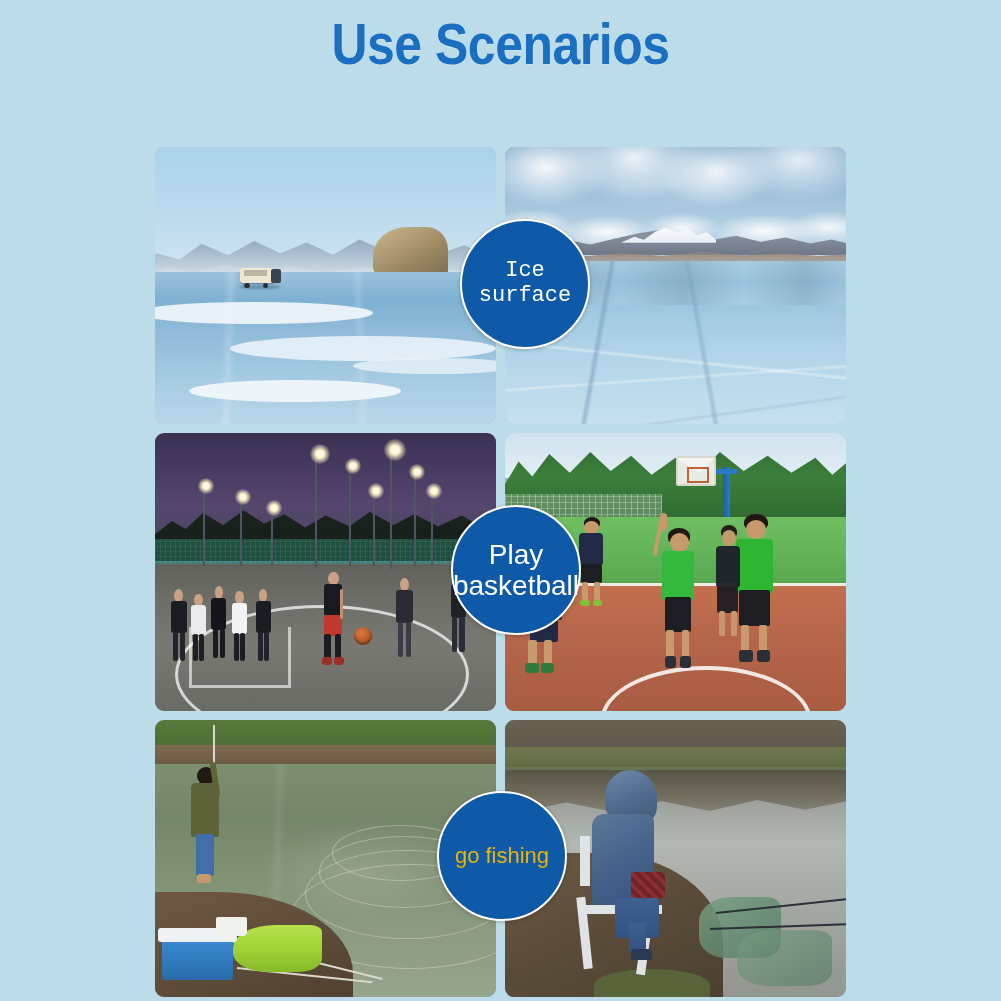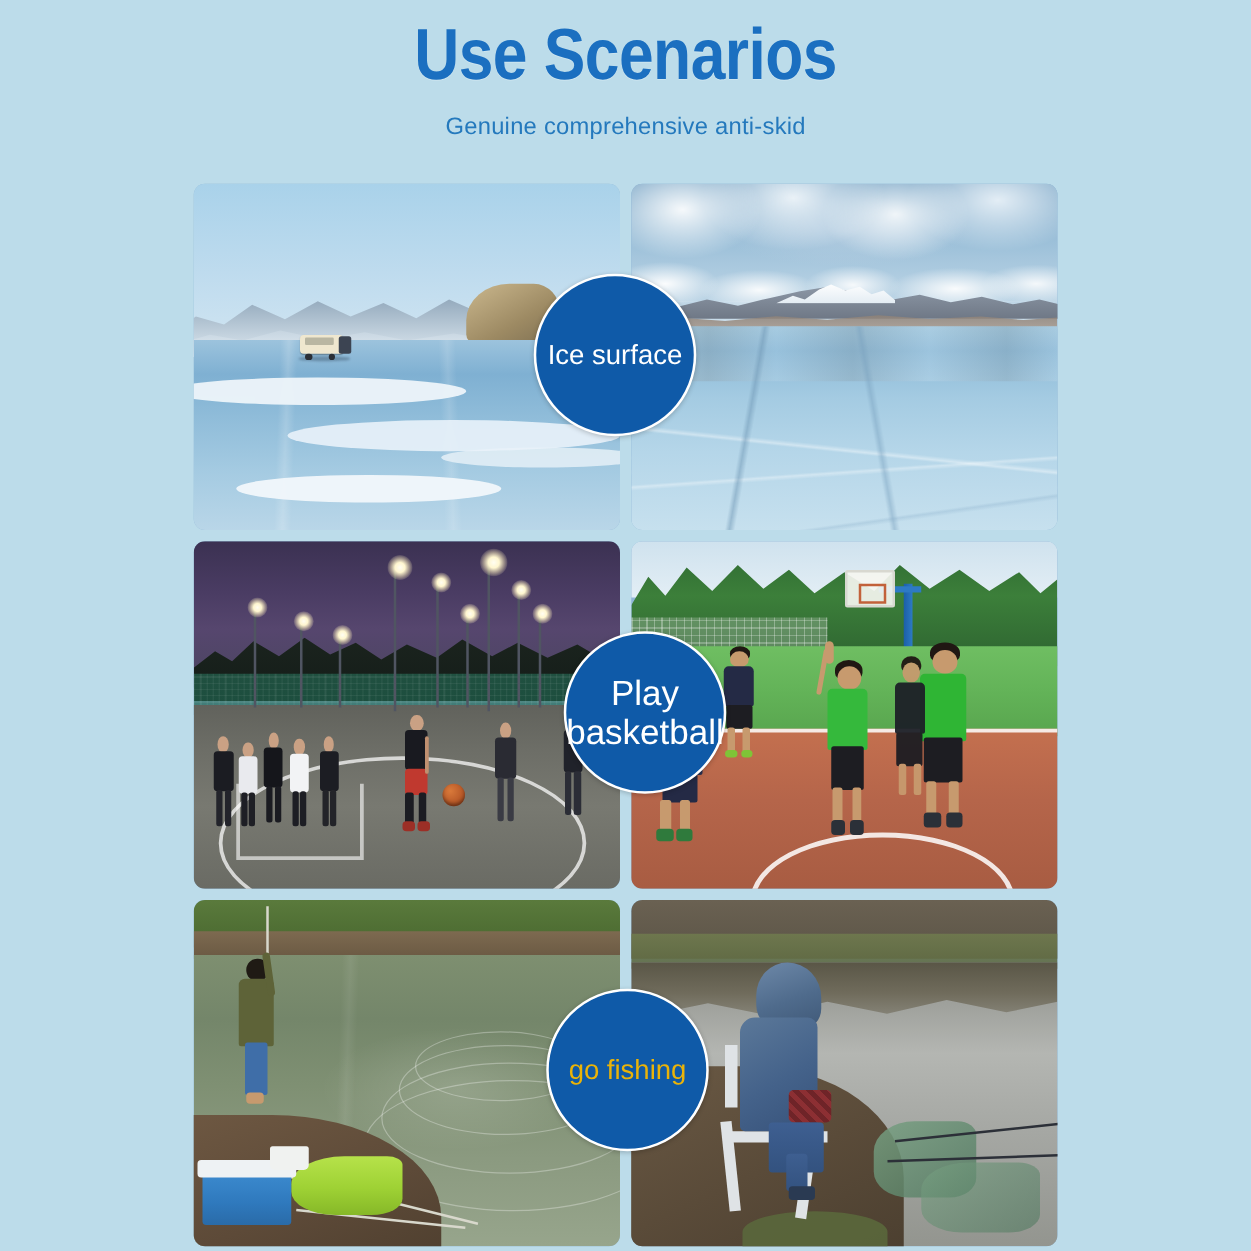--- a/index.html
+++ b/index.html
@@ -277,35 +277,34 @@
     border:2px solid #ffffff;
     display:flex; align-items:center; justify-content:center;
     text-align:center;
     color:#ffffff;
     line-height:1.12;
     box-shadow:0 1px 4px rgba(0,0,0,.22);
     z-index:20;
   }
   .badge-label { display:block; padding:0 2px; white-space:pre-line; }
 
-  #badge-ice { left:427px; top:219px; width:130px; height:130px; }
+  #badge-ice { left:460px; top:219px; width:130px; height:130px;font-family:Liberation Mono, monospace; }
   #badge-ice .badge-label { font-size:22px; width:160px; }
 
   #badge-basket { left:451px; top:505px; width:130px; height:130px; }
   #badge-basket .badge-label { font-size:28px; width:160px; }
 
   #badge-fish { left:437px; top:791px; width:130px; height:130px; }
   #badge-fish .badge-label { font-size:22px; width:160px; }
 </style>
 </head>
 <body style="background: rgb(188, 220, 234);">
 
 <div class="header">
   <div class="page-title" style="color: rgb(27, 111, 192);">Use Scenarios</div>
-  <div class="page-subtitle" style="color: rgb(36, 121, 189);">Genuine comprehensive anti-skid</div>
 </div>
 
 <div class="grid">
 
   <div class="tile">
     <div class="scene">
       <div class="t1-sky"></div>
       <div class="t1-mtn"></div>
       <div class="t1-mtn2"></div>
       <div class="t1-rock"></div>

